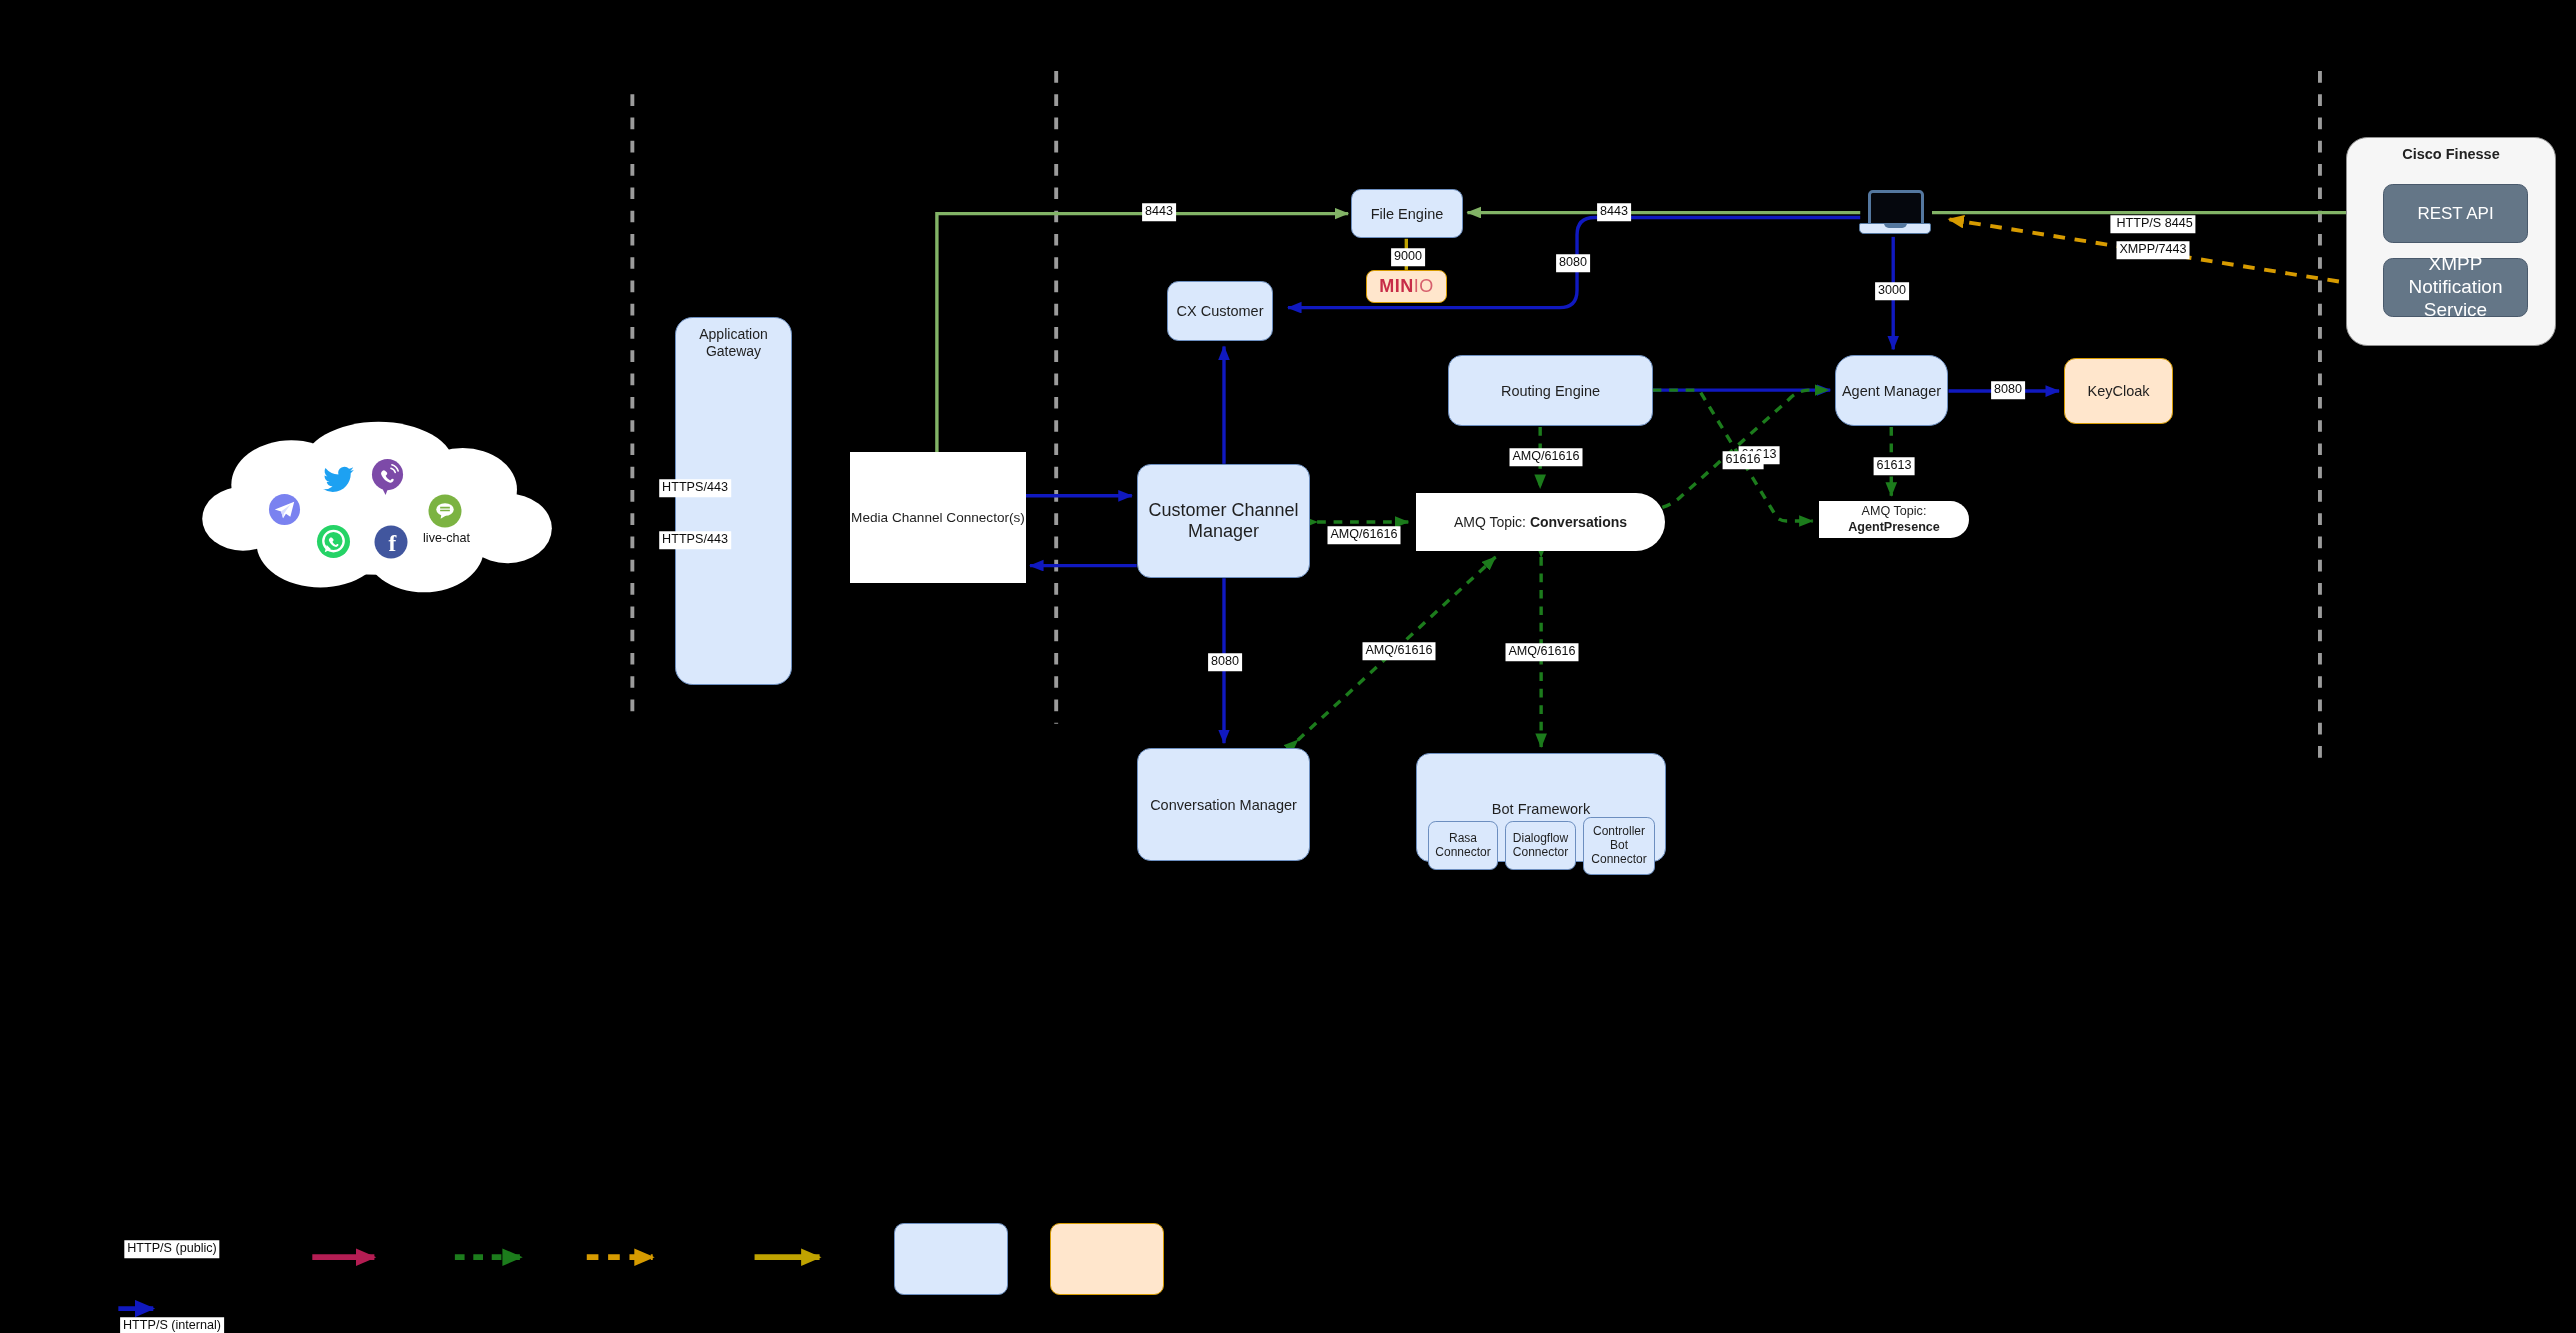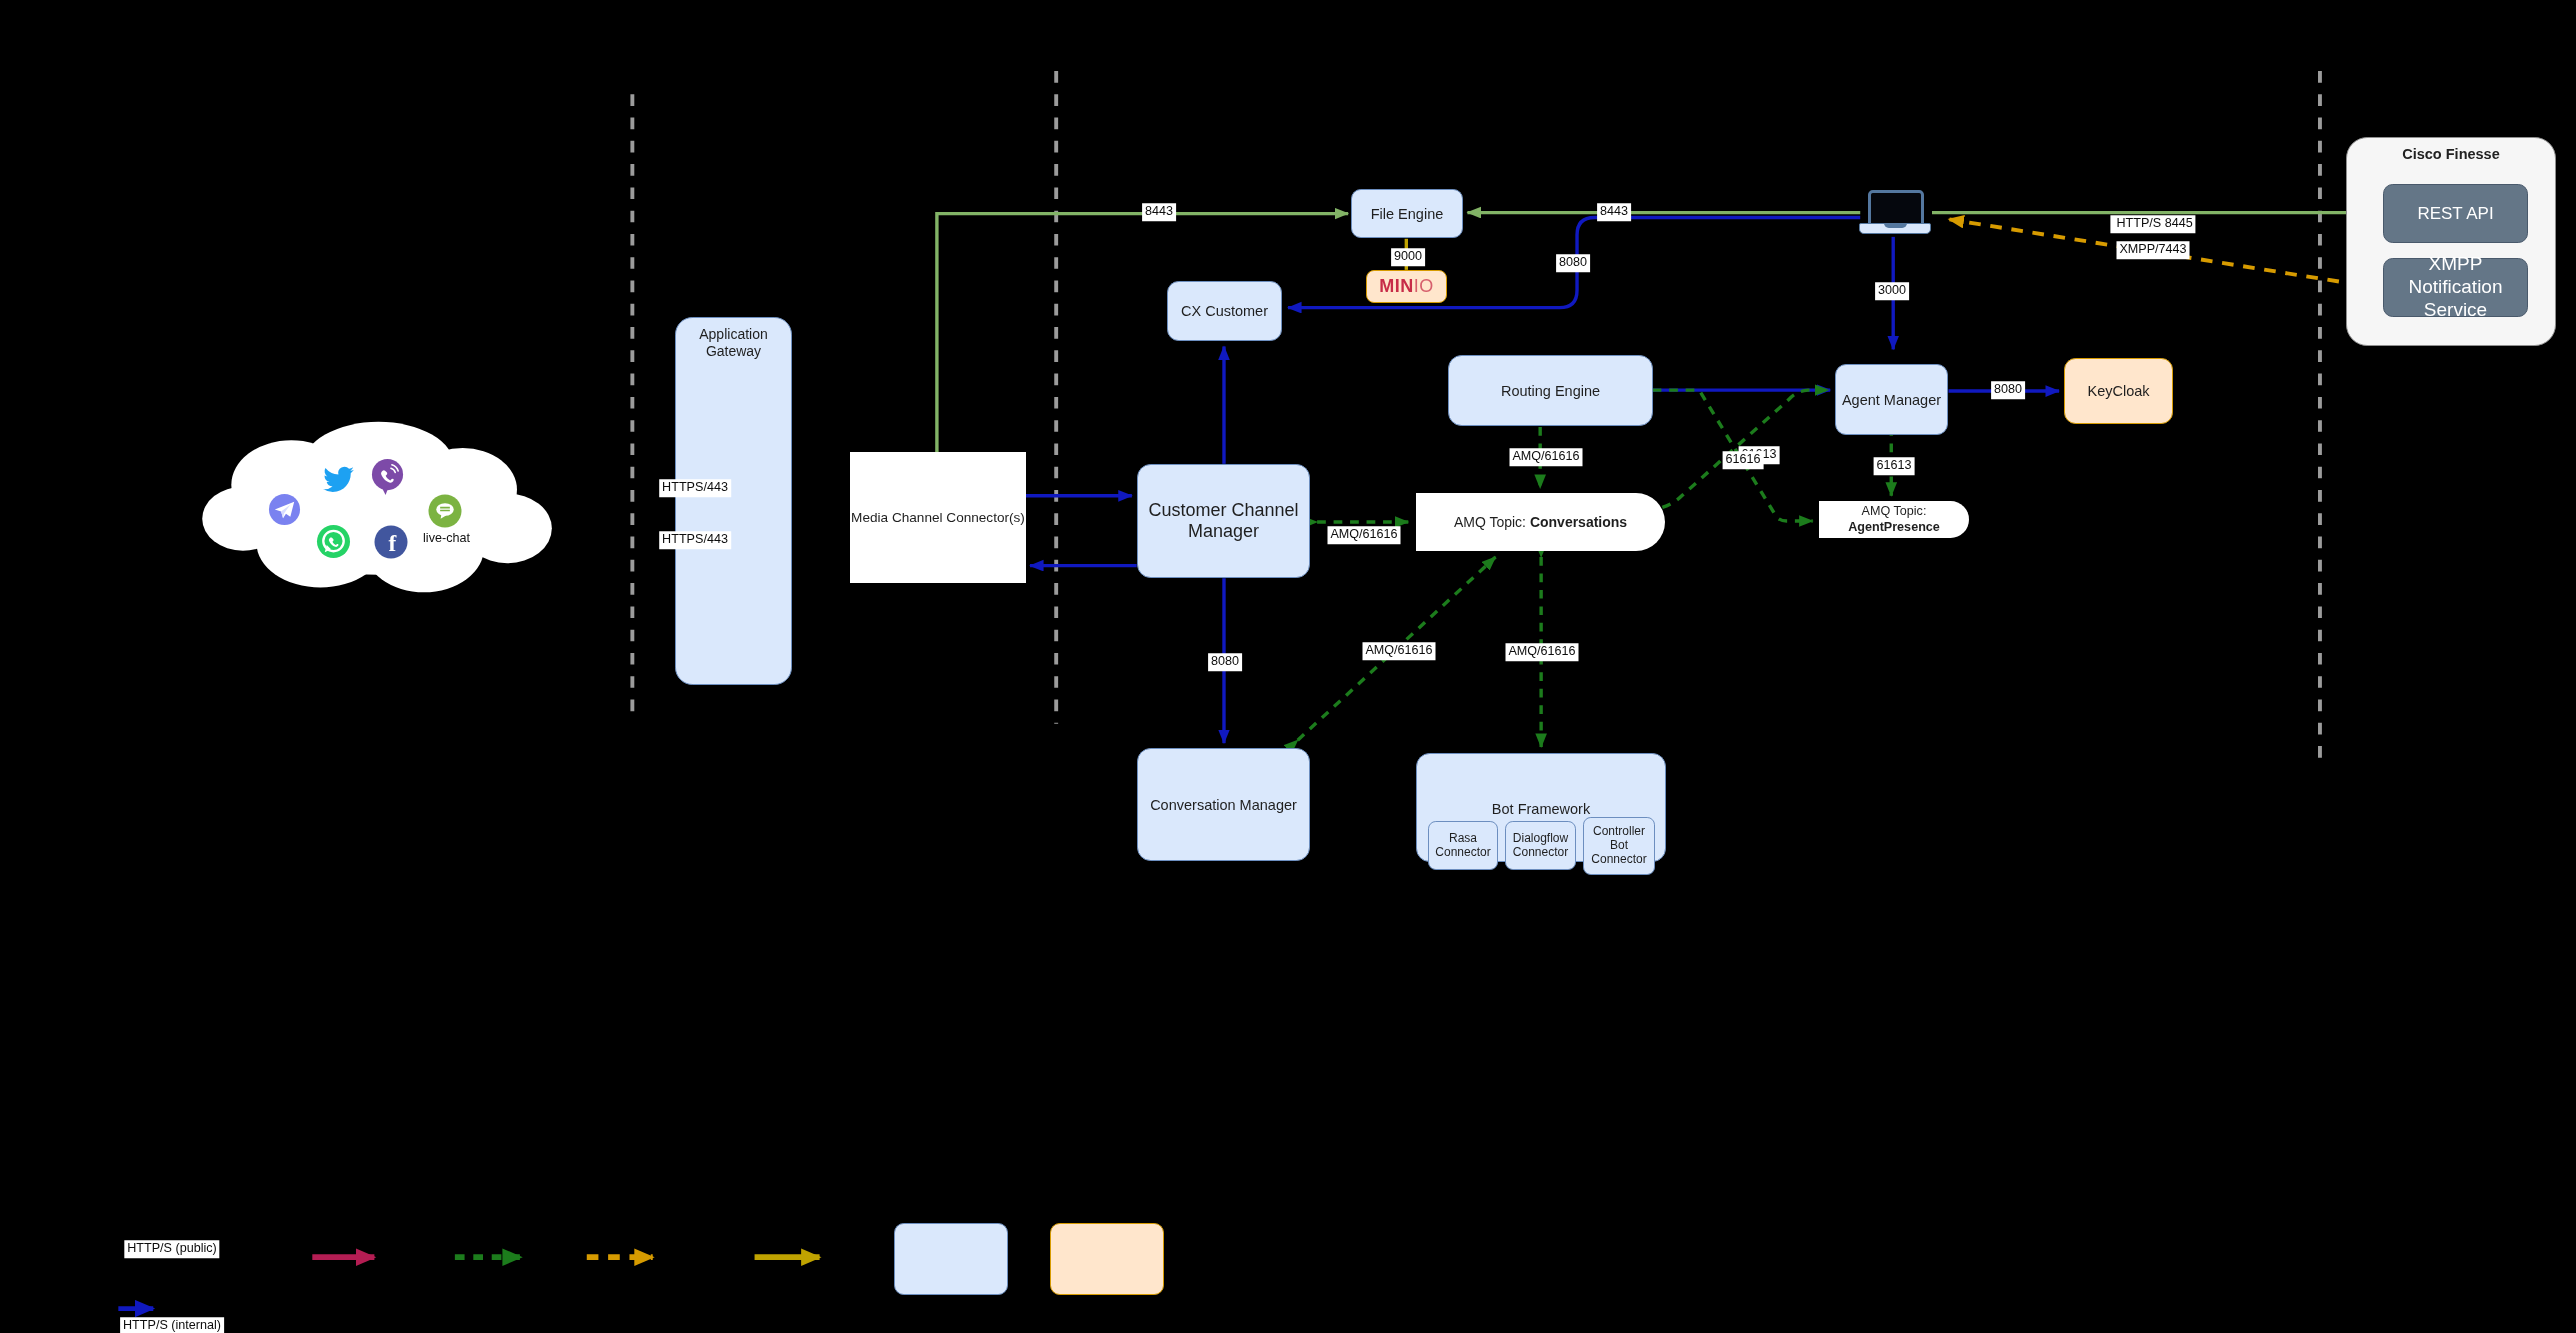--- a/index.html
+++ b/index.html
@@ -186,33 +186,33 @@
 
   <div class="box blue" style="left:1351px;top:189px;width:112px;height:49px;border-radius:9.7px;">
     <div>File Engine</div>
   </div>
 
   <div class="box orangebox" style="left:1366px;top:270px;width:81px;height:33px;border-radius:8px;font-size:18px;">
     <span class="minio-b">MIN</span>
       <span class="minio-l">IO</span>
   </div>
 
-  <div class="box blue" style="left:1167px;top:281px;width:115px;height:60px;border-radius:11.6px;align-items:center;">
+  <div class="box blue" style="left:1167px;top:281px;width:106px;height:60px;border-radius:11.6px;align-items:center;">
     <div>CX Customer</div>
   </div>
 
   <div class="box blue" style="left:1137px;top:464px;width:173px;height:114px;border-radius:13.6px;font-size:18px;">
     <div>Customer Channel Manager</div>
   </div>
 
   <div class="box blue" style="left:1448px;top:355px;width:205px;height:71px;border-radius:13.6px;">
     <div>Routing Engine</div>
   </div>
 
-  <div class="box blue" style="left:1835px;top:355px;width:113px;height:71px;border-radius:11px;margin-top:9px;">
+  <div class="box blue" style="left:1835px;top:355px;width:113px;height:71px;border-radius:19px;">
     <div>Agent Manager</div>
   </div>
 
   <div class="box orangebox" style="left:2064px;top:358px;width:109px;height:66px;border-radius:11.6px;">
     <div>KeyCloak</div>
   </div>
 
   <div class="box whitebox" style="left:1416px;top:493px;width:249px;height:58px;border-radius:0 29px 29px 0;font-size:14px;">
     <div>
       <span>AMQ Topic: </span><b>Conversations</b>

